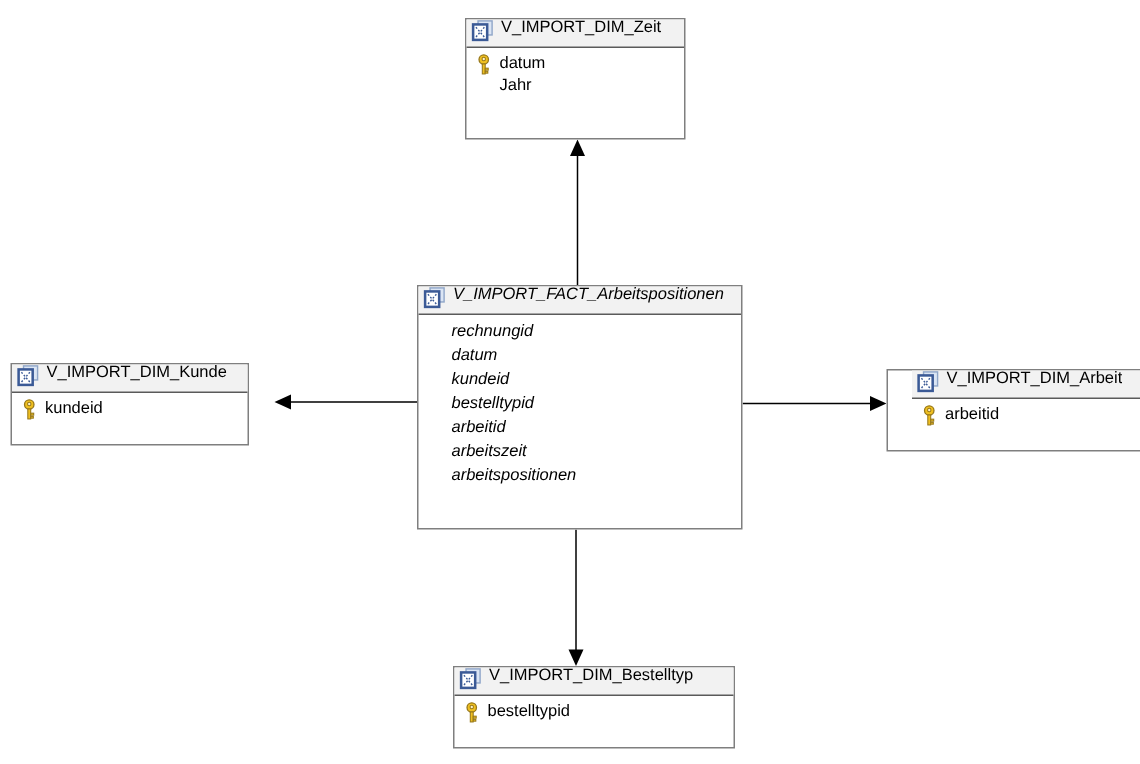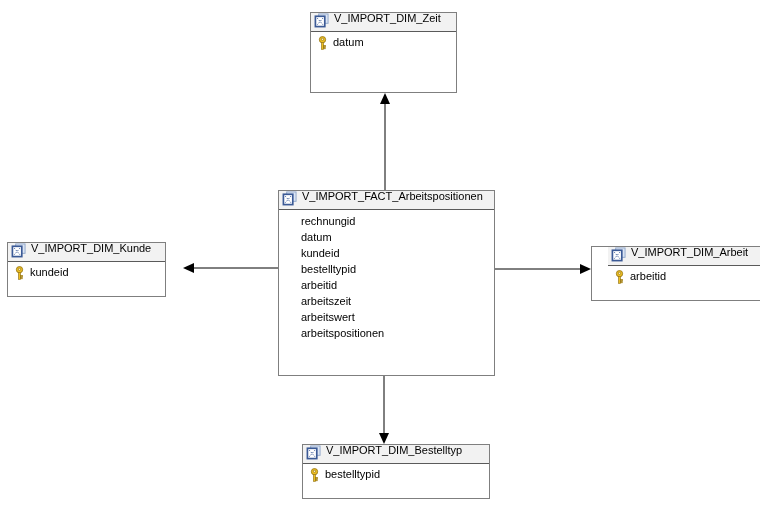--- a/index.html
+++ b/index.html
@@ -18,21 +18,21 @@
     box-sizing:border-box;
   }
   .tbl-title { white-space:nowrap; overflow:hidden; }
   .tbl-body { padding-top:3px; }
   .field-row { height:15px; display:flex; align-items:center; }
   #tbl-fact .field-row { height:16px; }
   .icon-cell { flex:0 0 22px; width:22px; display:flex; justify-content:center; align-items:center; }
   .field-name { white-space:nowrap;text-align:right; }
 
   #tbl-zeit       { left:310px; top:12px;  width:147px; height:81px; }
-  #tbl-fact       { left:278px; top:190px; width:217px; height:186px; }
+  #tbl-fact       { left:278px; top:190px; width:217px; height:163px;font-style:italic; }
   #tbl-kunde      { left:7px;   top:242px; width:159px; height:55px; }
   #tbl-arbeit     { left:591px; top:246px; width:181px; height:55px;padding-left:16px; }
   #tbl-bestelltyp { left:302px; top:444px; width:188px; height:55px; }
 
   .view-icon-svg { width:15px; height:15px; flex:0 0 15px; }
   .key-icon-svg { width:11px; height:14px; }
 </style>
 </head>
 <body>
 
@@ -72,20 +72,24 @@
           <svg class="key-icon-svg" viewBox="0 0 12 16">
             <circle cx="6" cy="4.2" r="3.6" fill="#f0c020" stroke="#97781a" stroke-width="1"></circle>
             <circle cx="6" cy="3.8" r="1.3" fill="#fdf3c9" stroke="#97781a" stroke-width="0.8"></circle>
             <rect x="4.9" y="7.6" width="2.2" height="7.6" fill="#f0c020" stroke="#97781a" stroke-width="0.8"></rect>
             <rect x="7.1" y="10.8" width="2.3" height="1.5" fill="#f0c020" stroke="#97781a" stroke-width="0.8"></rect>
             <rect x="7.1" y="13.2" width="2.0" height="1.4" fill="#f0c020" stroke="#97781a" stroke-width="0.8"></rect>
           </svg>
         </span>
         <span class="field-name">datum</span>
       </div>
+      <div class="field-row">
+        <span class="icon-cell"></span>
+        <span class="field-name">Jahr</span>
+      </div>
     </div>
   </div>
 
   <div class="tbl" id="tbl-fact">
     <div class="tbl-header">
       <svg class="view-icon-svg" viewBox="0 0 16 16">
         <rect x="5" y="1" width="10" height="10" fill="#dbe5f4" stroke="#8fa6c8" stroke-width="1"></rect>
         <rect x="1.5" y="3.5" width="10" height="11" fill="#ffffff" stroke="#3b5a96" stroke-width="1.8"></rect>
         <path d="M3.5 5.5 L9.5 12.5 M9.5 5.5 L3.5 12.5" stroke="#3b5a96" stroke-width="1" stroke-dasharray="1.3,1.3"></path>
       </svg>
@@ -111,24 +115,20 @@
       <div class="field-row">
         <span class="icon-cell"></span>
         <span class="field-name">arbeitid</span>
       </div>
       <div class="field-row">
         <span class="icon-cell"></span>
         <span class="field-name">arbeitszeit</span>
       </div>
       <div class="field-row">
         <span class="icon-cell"></span>
-        <span class="field-name">arbeitswert</span>
-      </div>
-      <div class="field-row">
-        <span class="icon-cell"></span>
         <span class="field-name">arbeitspositionen</span>
       </div>
     </div>
   </div>
 
   <div class="tbl" id="tbl-kunde">
     <div class="tbl-header">
       <svg class="view-icon-svg" viewBox="0 0 16 16">
         <rect x="5" y="1" width="10" height="10" fill="#dbe5f4" stroke="#8fa6c8" stroke-width="1"></rect>
         <rect x="1.5" y="3.5" width="10" height="11" fill="#ffffff" stroke="#3b5a96" stroke-width="1.8"></rect>

